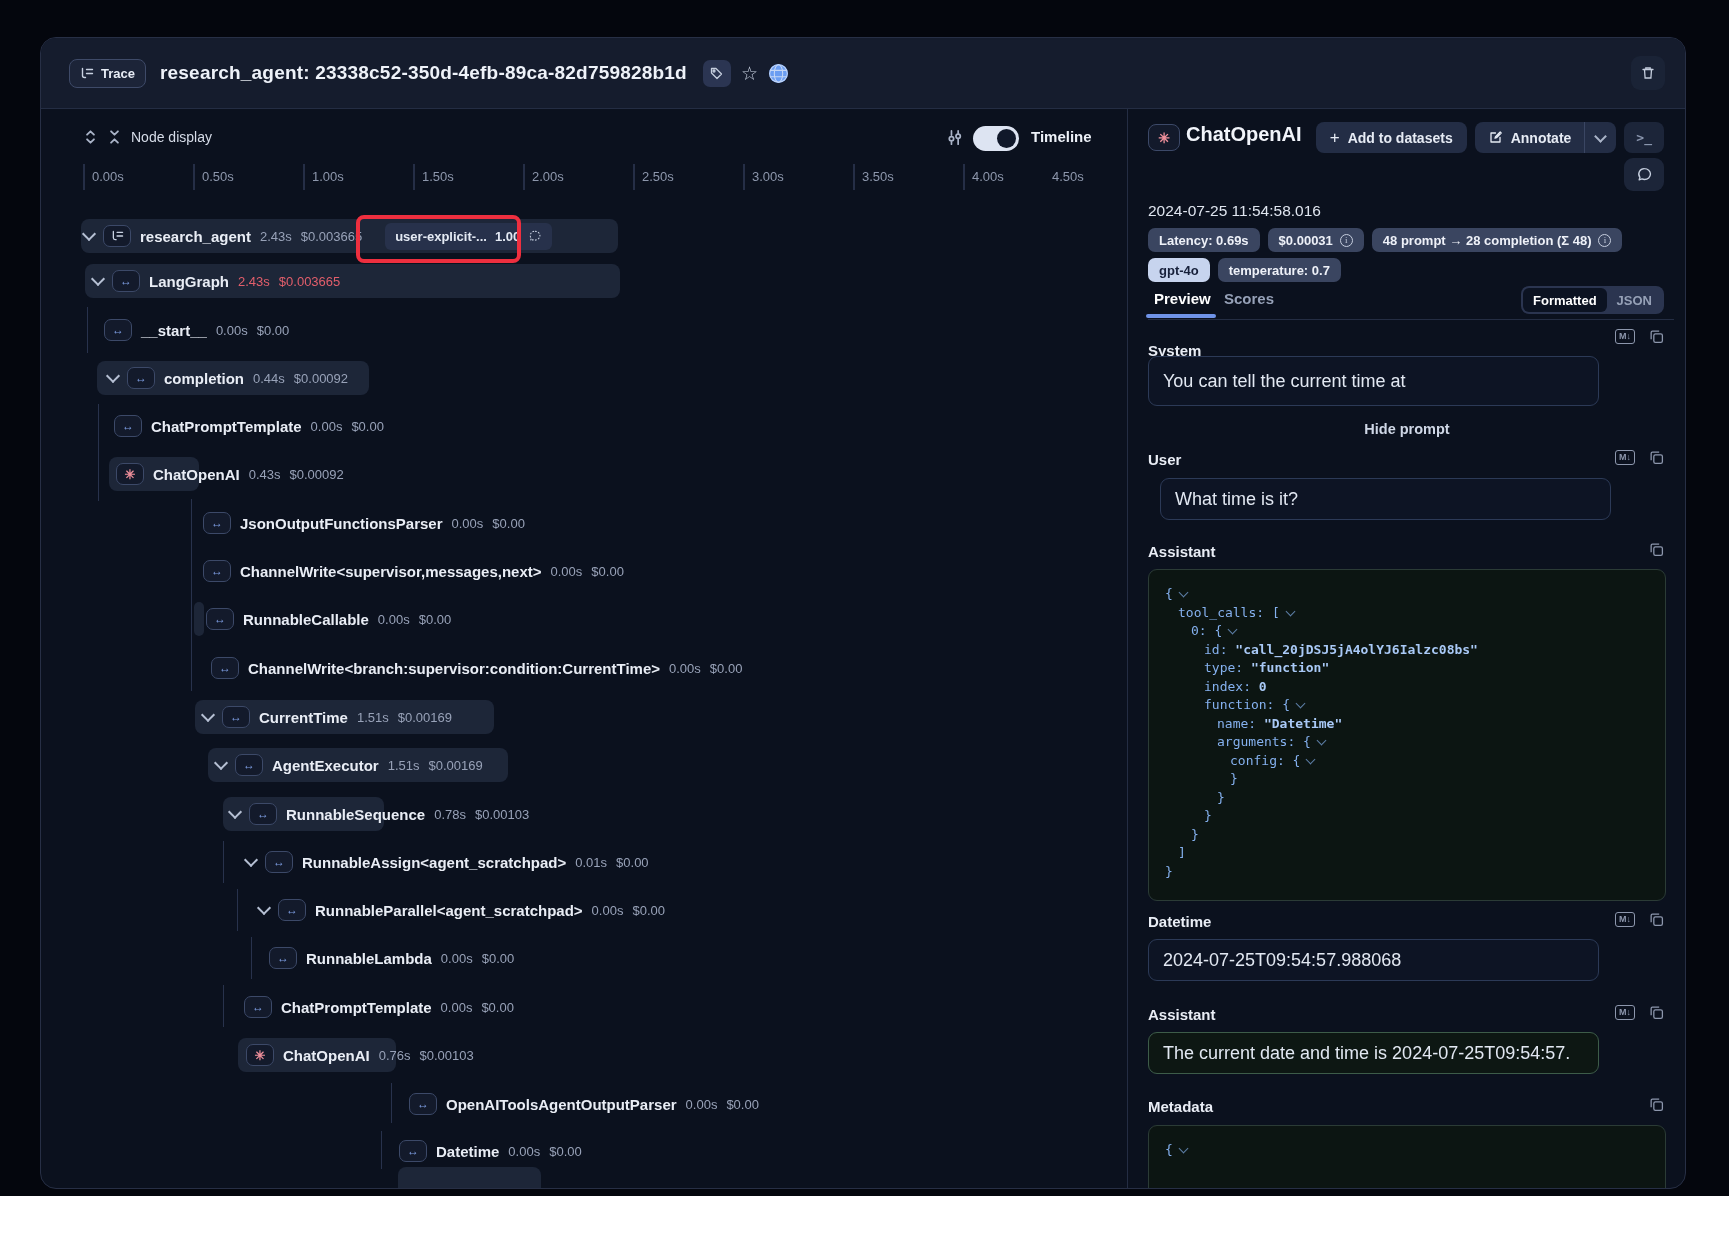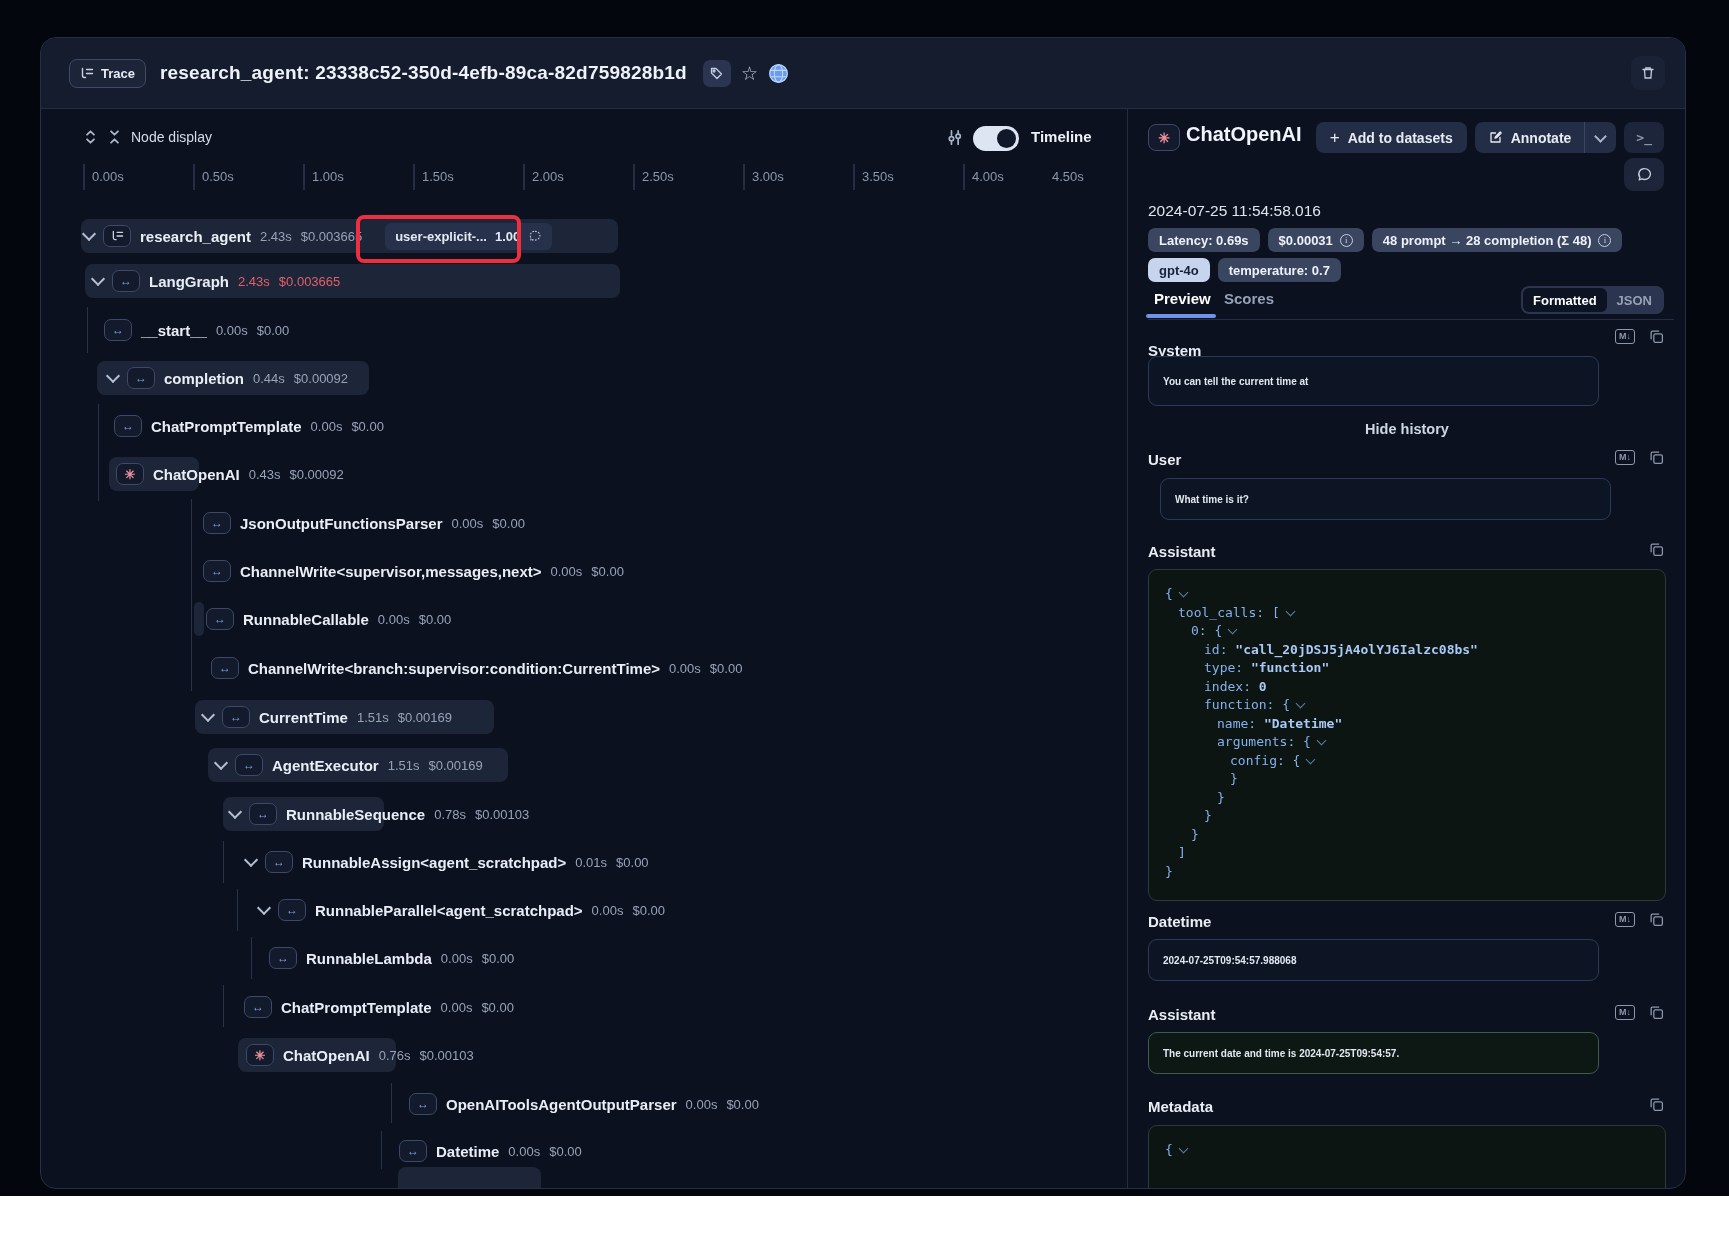--- a/index.html
+++ b/index.html
@@ -63,21 +63,21 @@
   .tab.inactive{color:#96a1b7;}
   .tab-underline{left:1105px;top:276px;width:70px;height:4px;background:#6f93e8;border-radius:2px;}
   .tab-divider{left:1107px;top:281px;width:526px;height:1px;background:#242d43;}
   .fmt-toggle{right:21px;top:248px;height:28px;background:#2b3550;border-radius:8px;display:flex;align-items:center;padding:2px;box-sizing:border-box;}
   .fmt-seg{height:24px;display:flex;align-items:center;padding:0 10px;font-size:13px;font-weight:700;border-radius:6px;}
   .fmt-seg.active{background:#0c1322;color:#ffffff;}
   .fmt-seg.inactive{color:#96a1b7;}
   .sec-label{position:absolute;left:1107px;font-size:15px;font-weight:700;color:#e9edf5;}
   .sec-icons{position:absolute;display:flex;gap:14px;align-items:center;}
   .md-ic{border:1.5px solid #8d97ad;border-radius:3px;color:#8d97ad;font-size:9px;font-weight:700;padding:1px 3px;line-height:1.2;}
-  .vbox{position:absolute;left:1107px;width:451px;border:1px solid #2c3a57;border-radius:9px;background:#0d1424;box-sizing:border-box;display:flex;align-items:center;padding:0 14px;color:#e2e8f2;font-size:10px;font-weight:bold;}
+  .vbox{position:absolute;left:1107px;width:451px;border:1px solid #2c3a57;border-radius:9px;background:#0d1424;box-sizing:border-box;display:flex;align-items:center;padding:0 14px;color:#e2e8f2;font-size:18px;}
   .vbox.green{border-color:#3d5c49;background:#0d1713;}
   .hide-history{position:absolute;left:1107px;top:383px;width:518px;text-align:center;font-size:14.5px;font-weight:700;color:#cfd7e6;}
   .codebox{position:absolute;left:1107px;width:518px;border:1px solid #2b3b36;border-radius:9px;background:#0c1512;box-sizing:border-box;padding:15px 16px;font-family:"DejaVu Sans Mono",monospace;font-size:13px;color:#85b1ef;overflow:hidden;}
   .cline{line-height:18.5px;white-space:pre;}
   .cline b{color:#a9c9f6;font-weight:700;}
   .cchev{display:inline-block;width:6px;height:6px;border-right:1.5px solid #5d7ea6;border-bottom:1.5px solid #5d7ea6;transform:rotate(45deg);margin-left:7px;margin-bottom:2px;}
   svg{display:block;}
 </style>
 </head>
 <body>
@@ -446,21 +446,21 @@
     <span class="md-ic">M↓</span>
     <svg width="15" height="15" viewBox="0 0 14 14" fill="none" stroke="#8d97ad" stroke-width="1.2">
       <rect x="4.5" y="4.5" width="8" height="8" rx="1.5"></rect>
         <path d="M9.5 2H3.2A1.2 1.2 0 0 0 2 3.2v6.3"></path>
     </svg>
   </span>
   <div class="vbox" style="top:318px;height:50px;">
     <span>You can tell the current time at</span>
   </div>
 
-  <div class="hide-history">Hide history</div>
+  <div class="hide-history">Hide prompt</div>
 
   <span class="sec-label" style="top:413px;">User</span>
   <span class="sec-icons" style="right:21px;top:412px;">
     <span class="md-ic">M↓</span>
     <svg width="15" height="15" viewBox="0 0 14 14" fill="none" stroke="#8d97ad" stroke-width="1.2">
       <rect x="4.5" y="4.5" width="8" height="8" rx="1.5"></rect>
         <path d="M9.5 2H3.2A1.2 1.2 0 0 0 2 3.2v6.3"></path>
     </svg>
   </span>
   <div class="vbox" style="top:440px;height:42px;margin-left:12px;">

